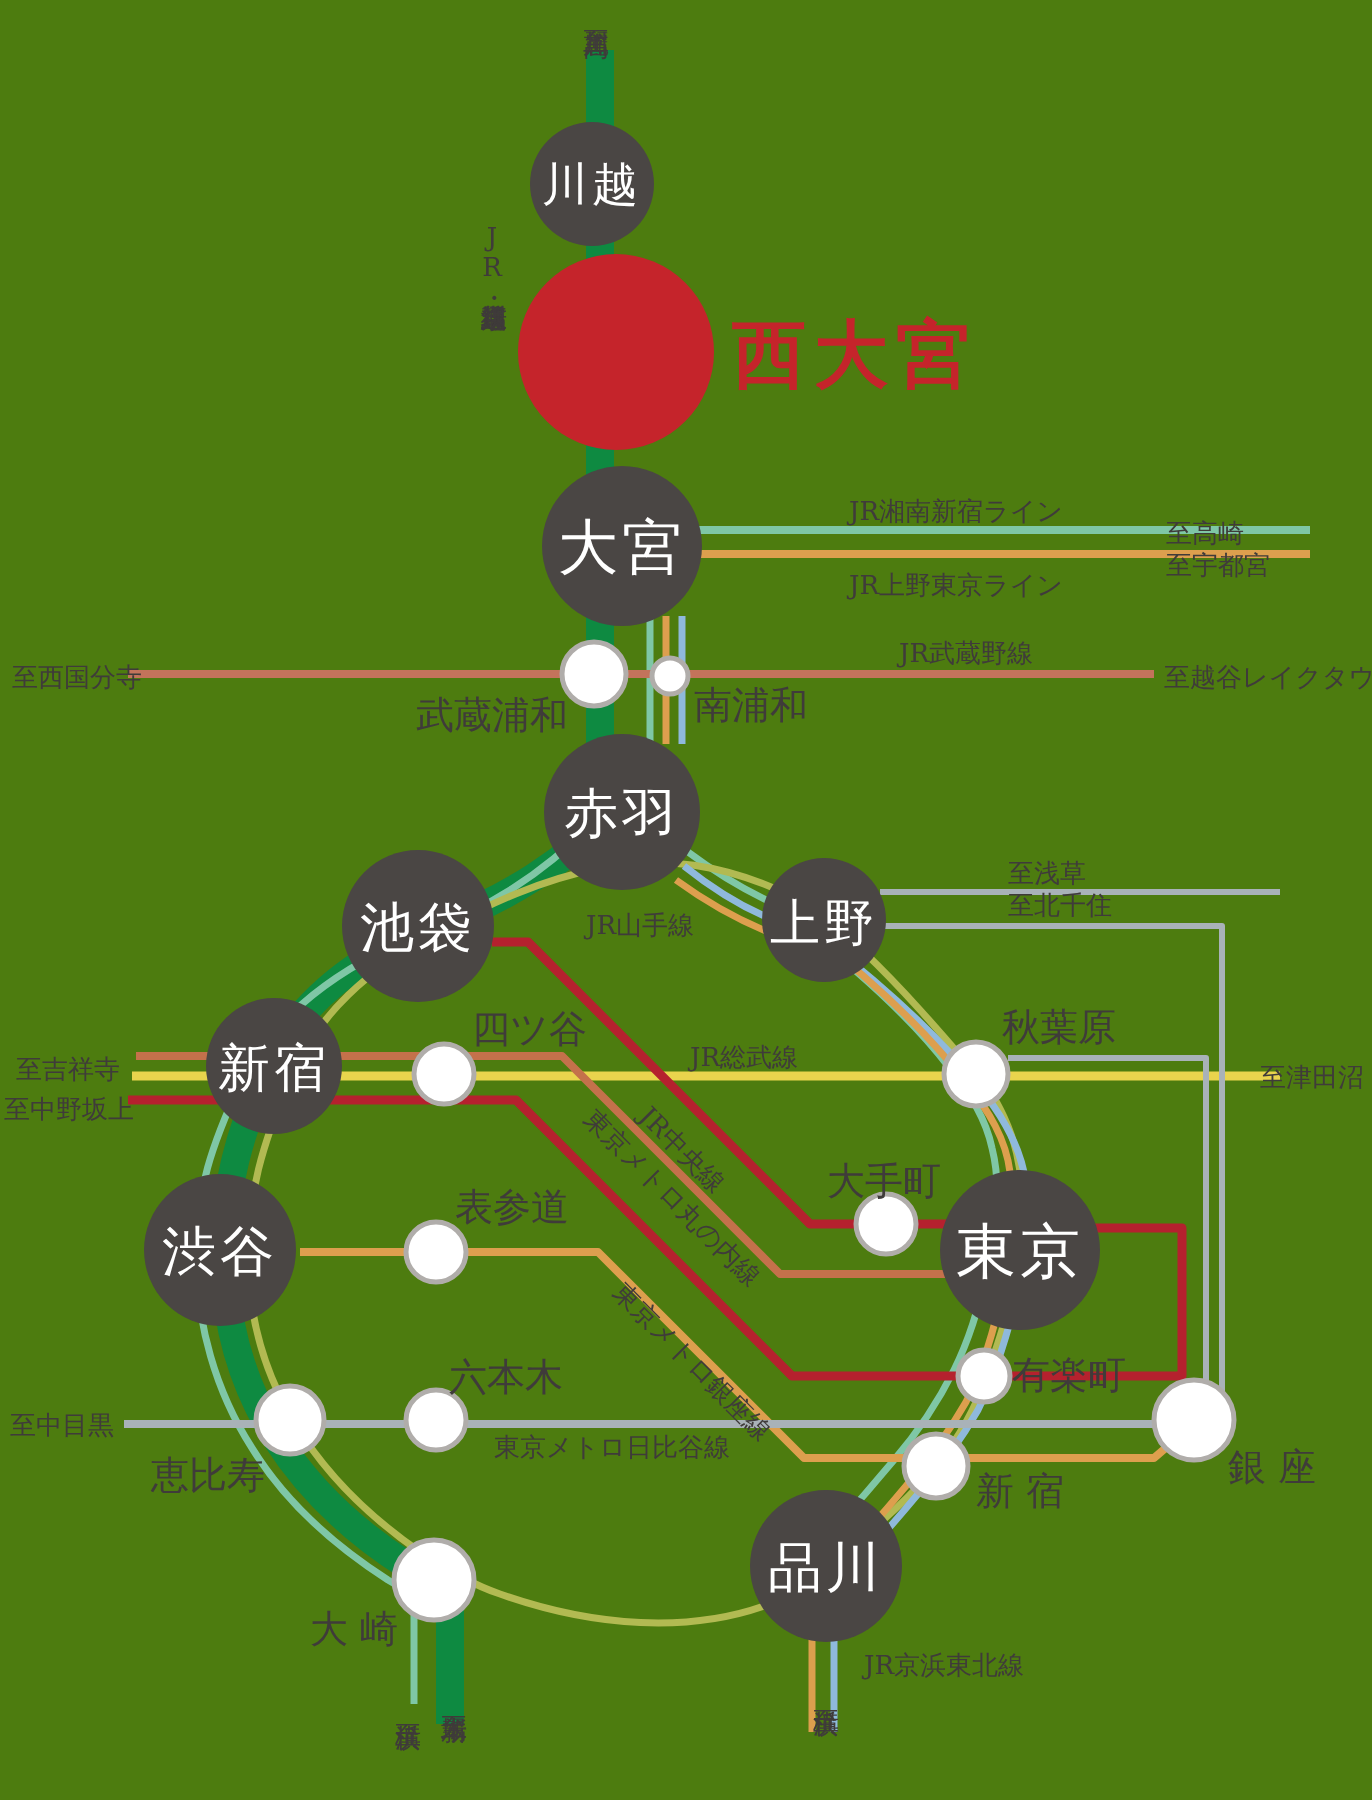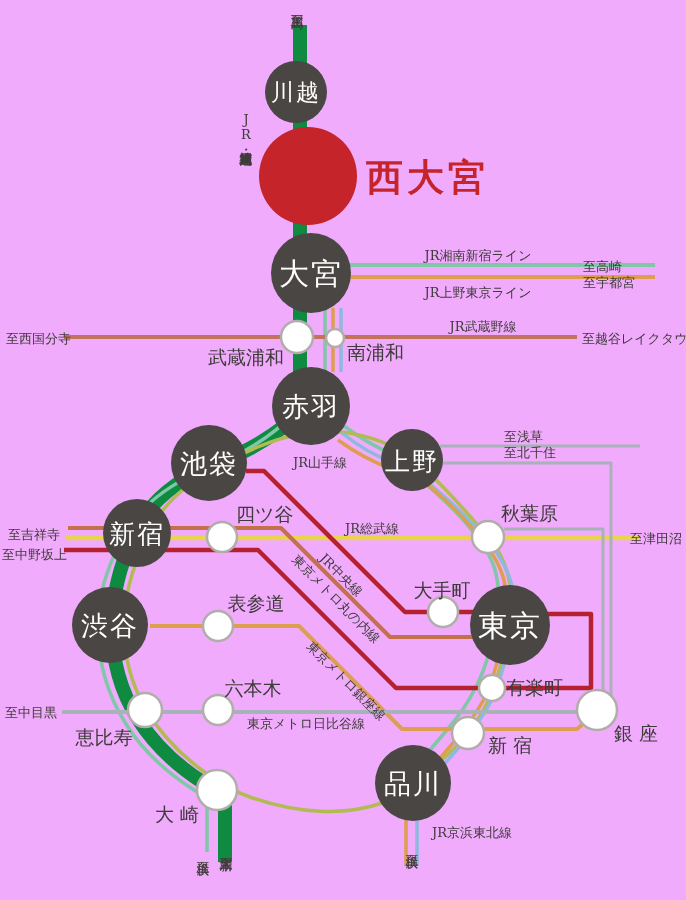--- a/index.html
+++ b/index.html
@@ -1,16 +1,16 @@
 <!DOCTYPE html>
 <html style="--green_thick: #0e8a41; --teal: #7fc7a6; --olive: #b2ba52; --blue: #8fb9dc; --orange_jr: #dd9f4e; --brown: #c3735b; --yellow: #e9d44d; --red: #b5212e; --vermilion: #c4714b; --gray_metro: #a9b2b8; --station_dark: #4a4644; --station_stroke: #b0adaa; --nishiomiya_red: #c5242b; --label: #3f3b3a;"><head>
 <meta charset="utf-8">
 <style>
   html,body{margin:0;padding:0;background:#ffffff;}
-  .stage{position:relative;width:686px;height:900px;background:#f0abfc;overflow:hidden;}
+  .stage{position:relative;width:686px;height:900px;background:#4d7c0f;overflow:hidden;}
   svg{display:block;}
   text{font-family:"DejaVu Serif","Liberation Serif",serif;fill:var(--label);}
   .v{writing-mode:vertical-rl;text-orientation:upright;}
   .lab{font-size:13px;}
   .st-lab{font-size:19px;}
   .dark-txt{fill:#ffffff;letter-spacing:2px;}
   .l-green{stroke:var(--green_thick);}
   .l-teal{stroke:var(--teal);}
   .l-olive{stroke:var(--olive);}
   .l-blue{stroke:var(--blue);}

